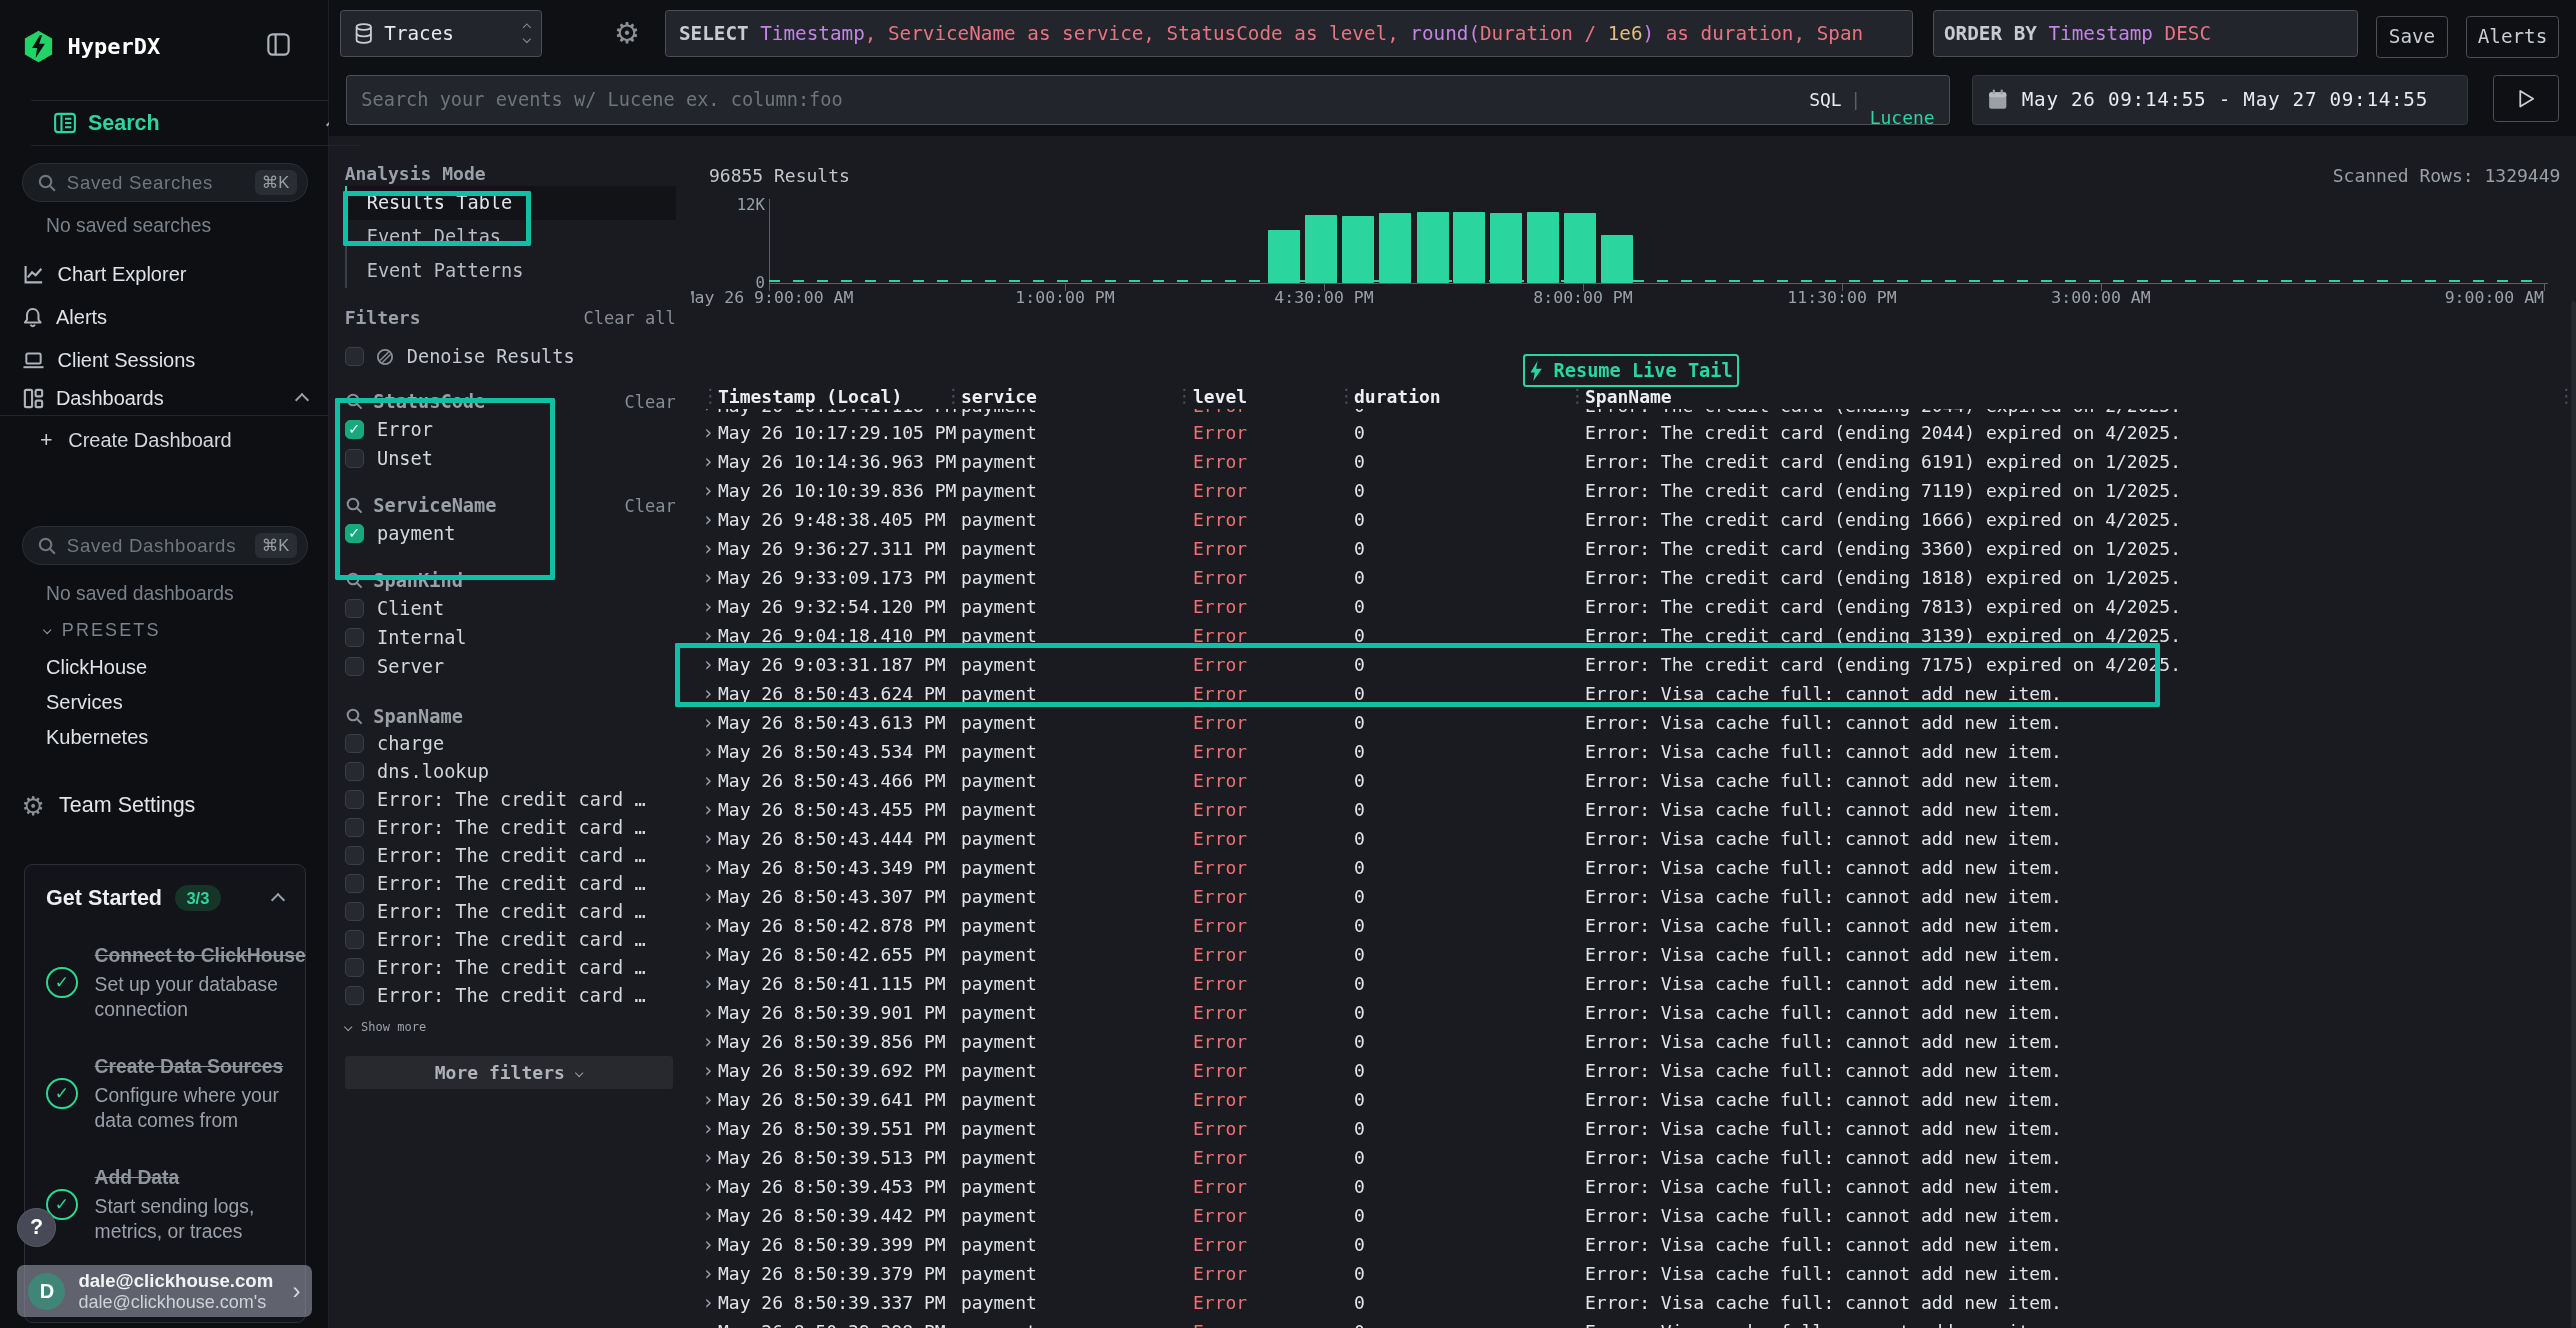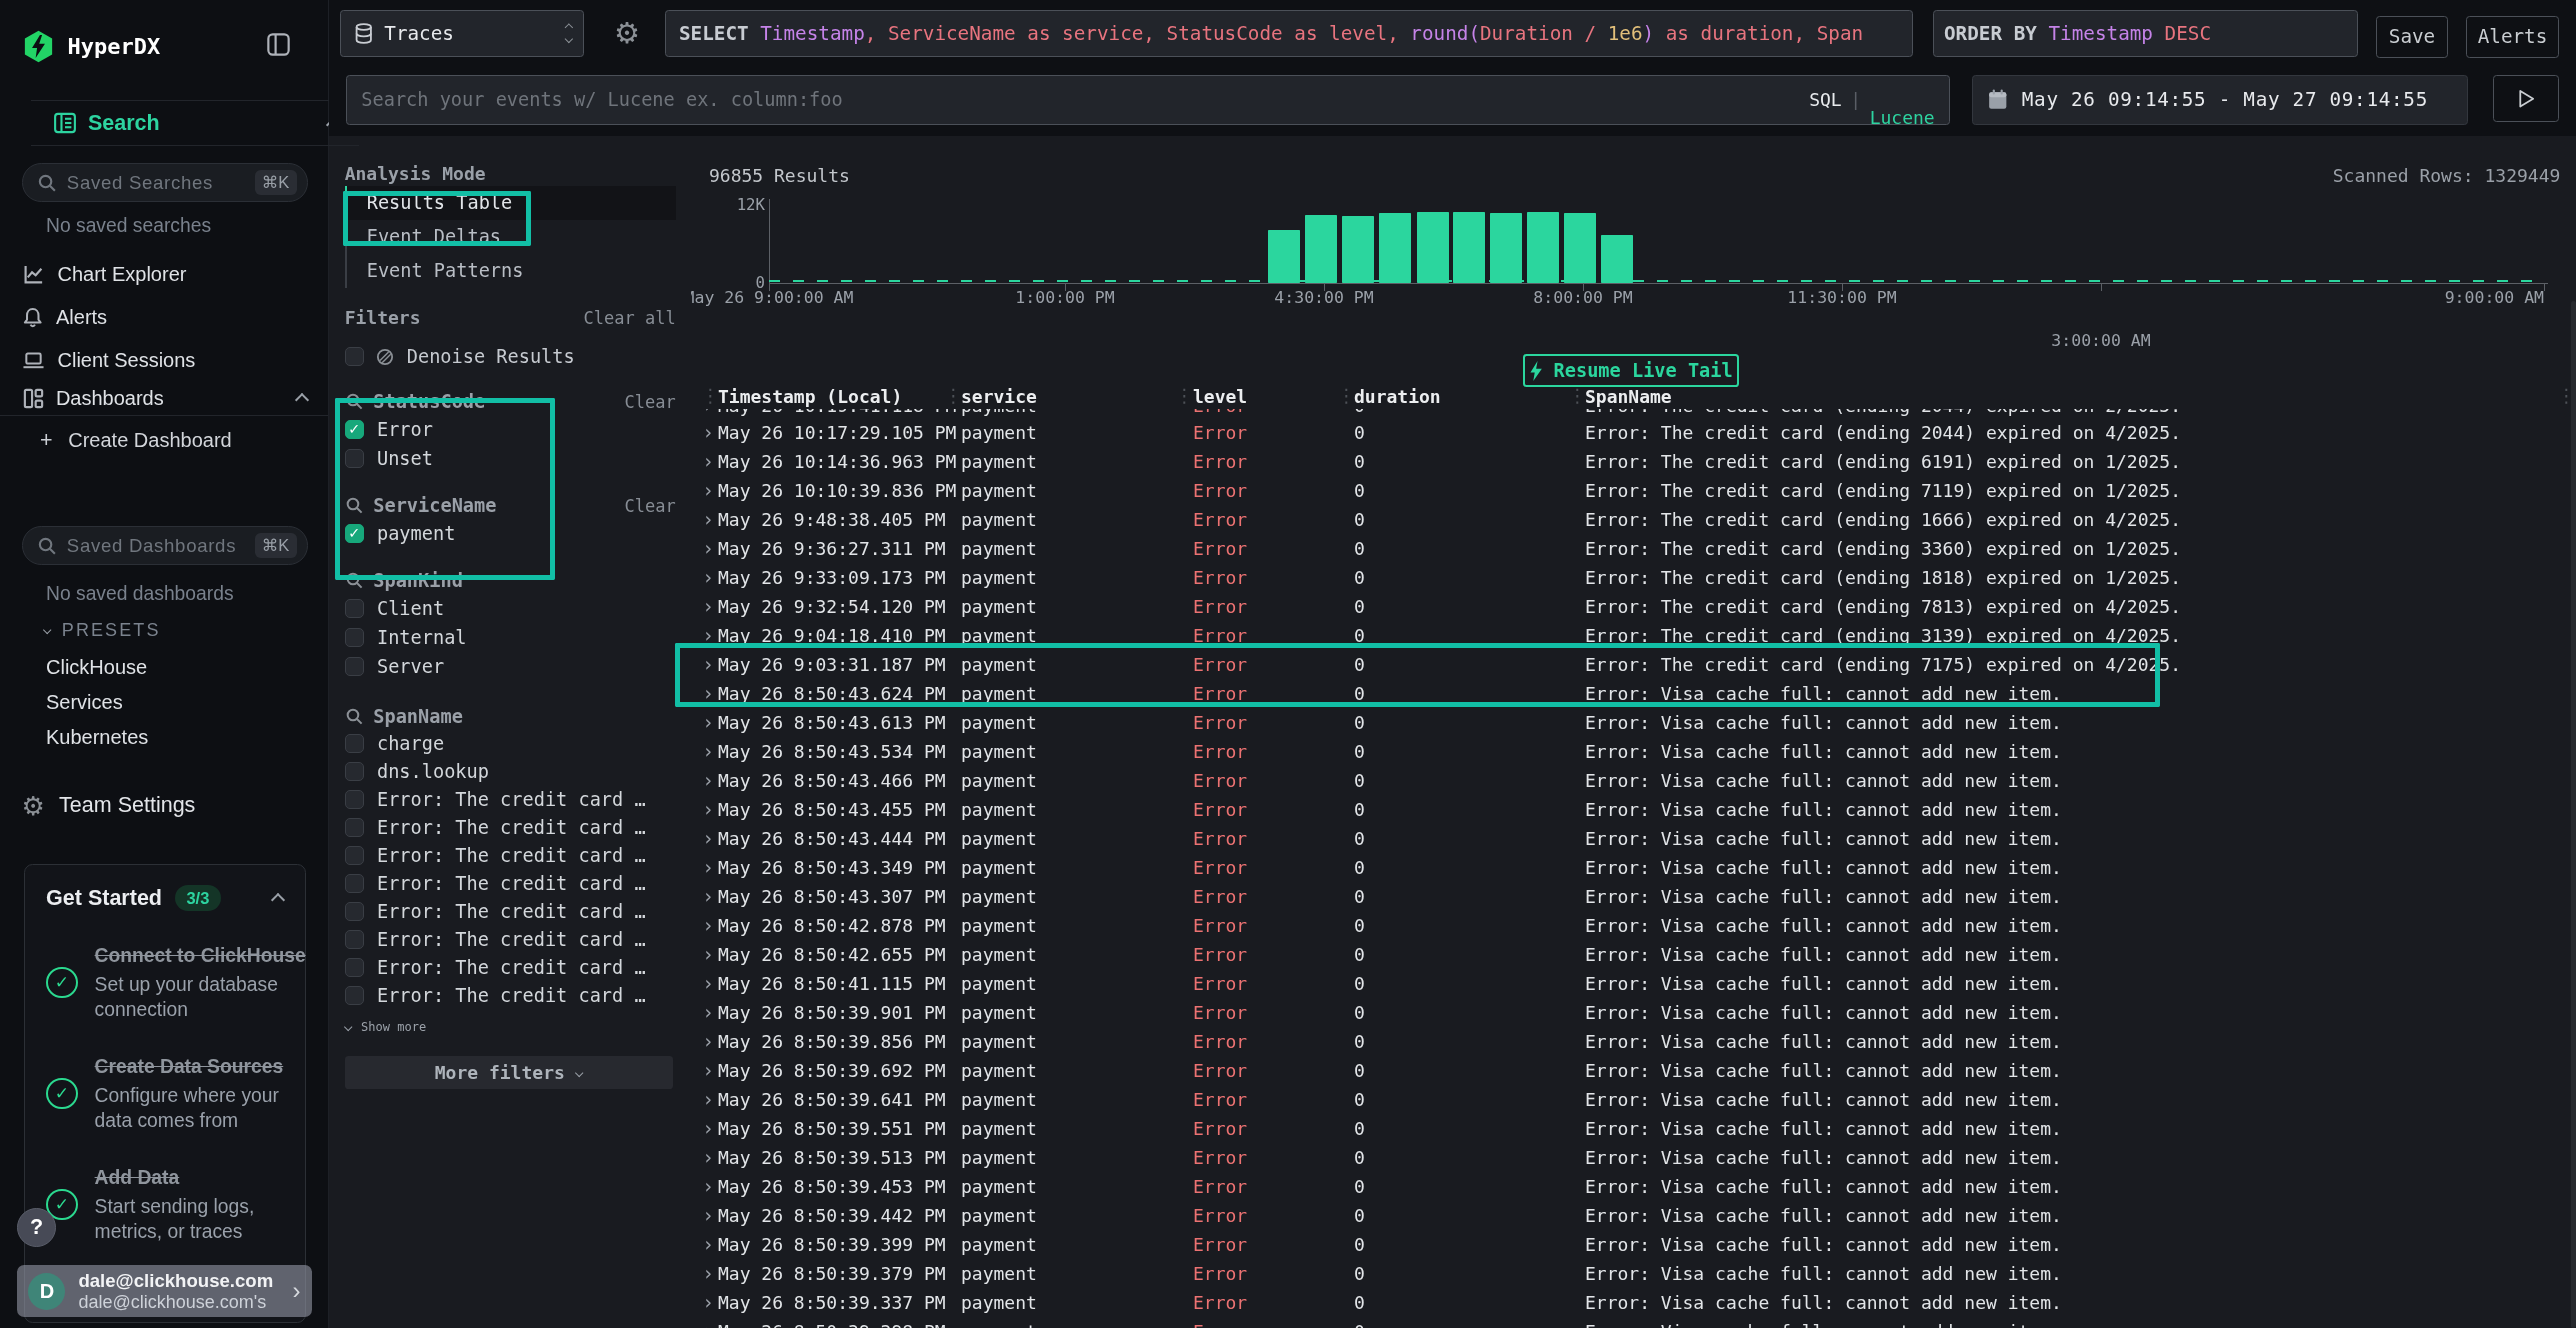--- a/index.html
+++ b/index.html
@@ -62,21 +62,21 @@
   #user-chip{position:absolute;left:17px;top:1265px;width:295px;height:52px;background:rgba(148,152,166,0.6);border-radius:7.2px;display:flex;align-items:center;padding:0 11.4px;z-index:5;cursor:pointer;}
   .avatar{width:37px;height:37px;border-radius:50%;background:#3f8578;color:#fff;font-weight:bold;font-size:20px;display:flex;align-items:center;justify-content:center;}
   .chip-text{margin-left:13px;overflow:hidden;}
   .chip-email{font-size:18.6px;font-weight:bold;color:#f2f3f5;white-space:nowrap;}
   .chip-sub{font-size:18px;color:#ced2d9;white-space:nowrap;}
   .chip-chev{margin-left:auto;color:#d6d9de;font-size:24px;}
 
   
   #topbar{position:absolute;left:329px;top:0;right:0;height:69px;background:var(--bg-top);}
   .tb-box{position:absolute;top:10px;height:47px;background:var(--panel);border:1.1px solid var(--border-lt);border-radius:3.6px;display:flex;align-items:center;}
-  #source-select{left:11.4px;width:244px;padding:0 11.4px;cursor:pointer;}
+  #source-select{left:11.4px;width:202px;padding:0 11.4px;cursor:pointer;}
   #source-select .src-label{font-family:"DejaVu Sans Mono",monospace;font-size:19.3px;color:#e8eaed;margin-left:10px;}
   .updown{margin-left:auto;display:flex;flex-direction:column;gap:5px;align-items:center;}
   .updown .chev{width:5.7px;height:5.7px;border-width:1.4px;border-color:#8b9096;}
   #gear-btn{position:absolute;left:285px;top:18.6px;cursor:pointer;}
   #sql-box{left:336px;width:1248px;padding:0 13px;overflow:hidden;white-space:nowrap;font-family:"DejaVu Sans Mono",monospace;font-size:19.3px;}
   #order-box{left:1604px;width:425px;padding:0 10px;overflow:hidden;white-space:nowrap;font-family:"DejaVu Sans Mono",monospace;font-size:19.3px;}
   .tok-kw{color:var(--kw);font-weight:bold;}
   .tok-purple{color:var(--purple);}
   .tok-salmon{color:var(--salmon);}
   .tok-yellow{color:var(--yellow);}
@@ -830,21 +830,21 @@
       <div class="ticklab mono" style="left: 78px;">May 26 9:00:00 AM</div>
       <div class="tickmark" style="left: 374px;"></div>
       <div class="ticklab mono" style="left: 374px;">1:00:00 PM</div>
       <div class="tickmark" style="left: 633px;"></div>
       <div class="ticklab mono" style="left: 633px;">4:30:00 PM</div>
       <div class="tickmark" style="left: 892px;"></div>
       <div class="ticklab mono" style="left: 892px;">8:00:00 PM</div>
       <div class="tickmark" style="left: 1151px;"></div>
       <div class="ticklab mono" style="left: 1151px;">11:30:00 PM</div>
       <div class="tickmark" style="left: 1410px;"></div>
-      <div class="ticklab mono" style="left: 1410px; margin-top: 43px;">3:00:00 AM</div>
+      <div class="ticklab mono" style="left: 1410px;">3:00:00 AM</div>
       <div class="tickmark" style="left: 1853px;"></div>
       <div class="ticklab mono" style="left: 1853px; transform: translateX(-100%);">9:00:00 AM</div>
     </div>
 
   <div class="annot" id="annot-a"></div>
   <div class="annot" id="annot-b"></div>
   <div class="annot" id="annot-c"></div>
 </div>
 
 

